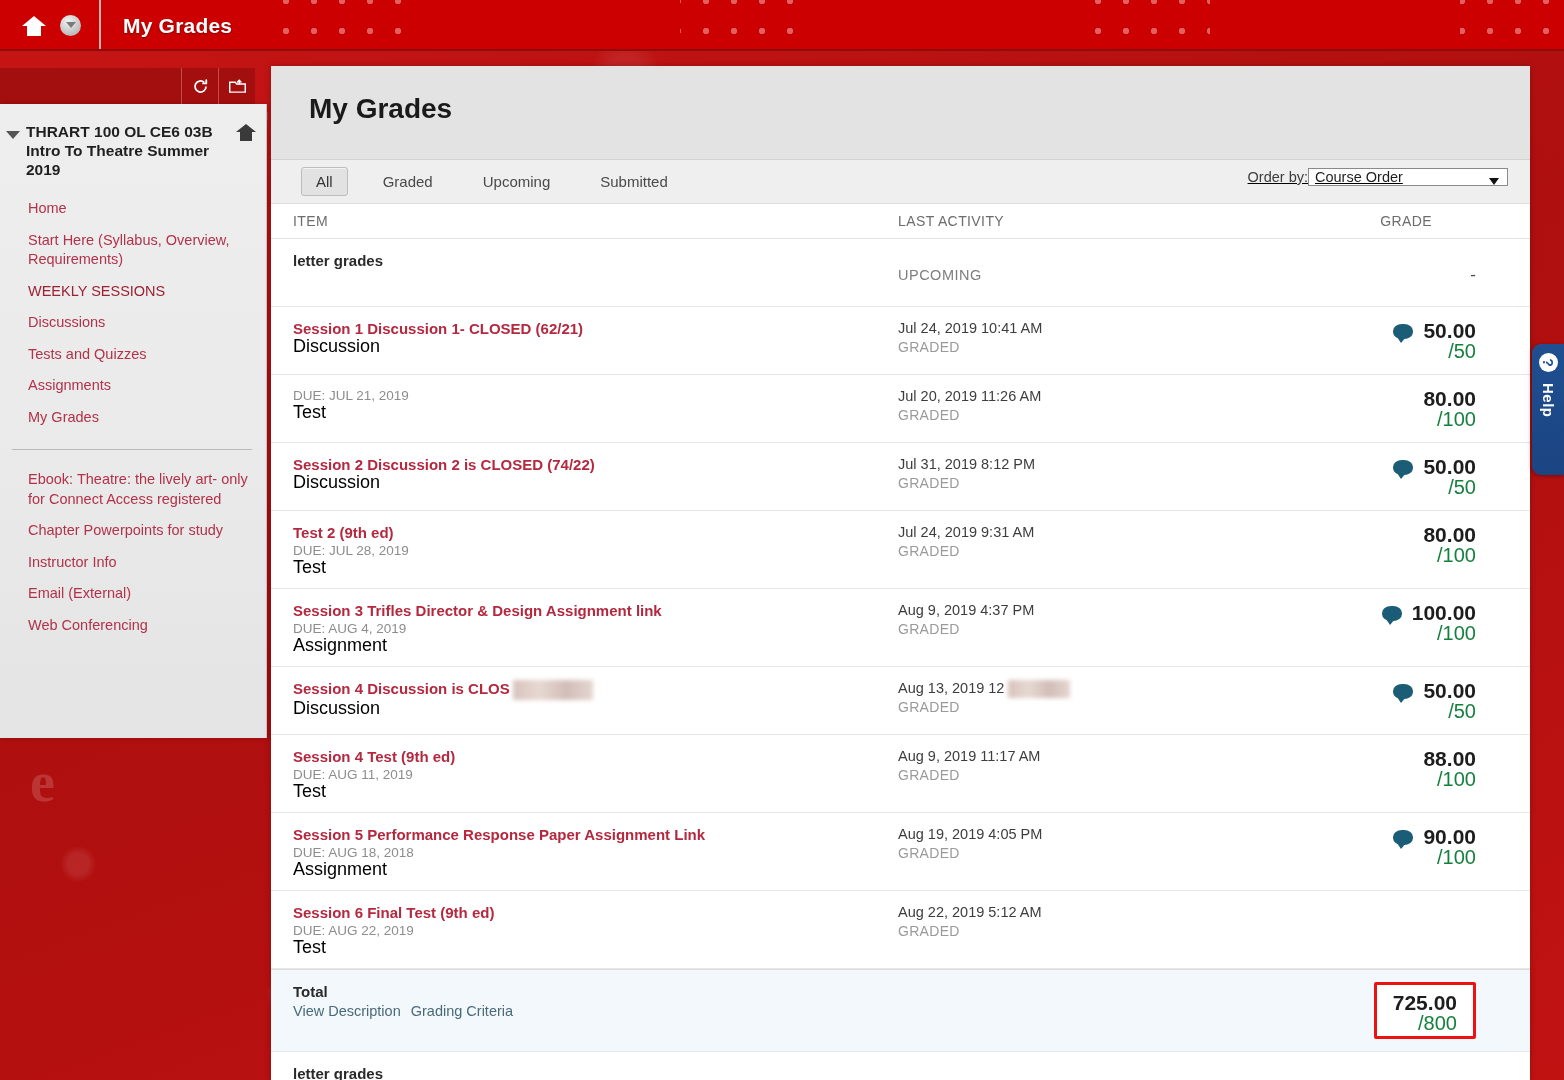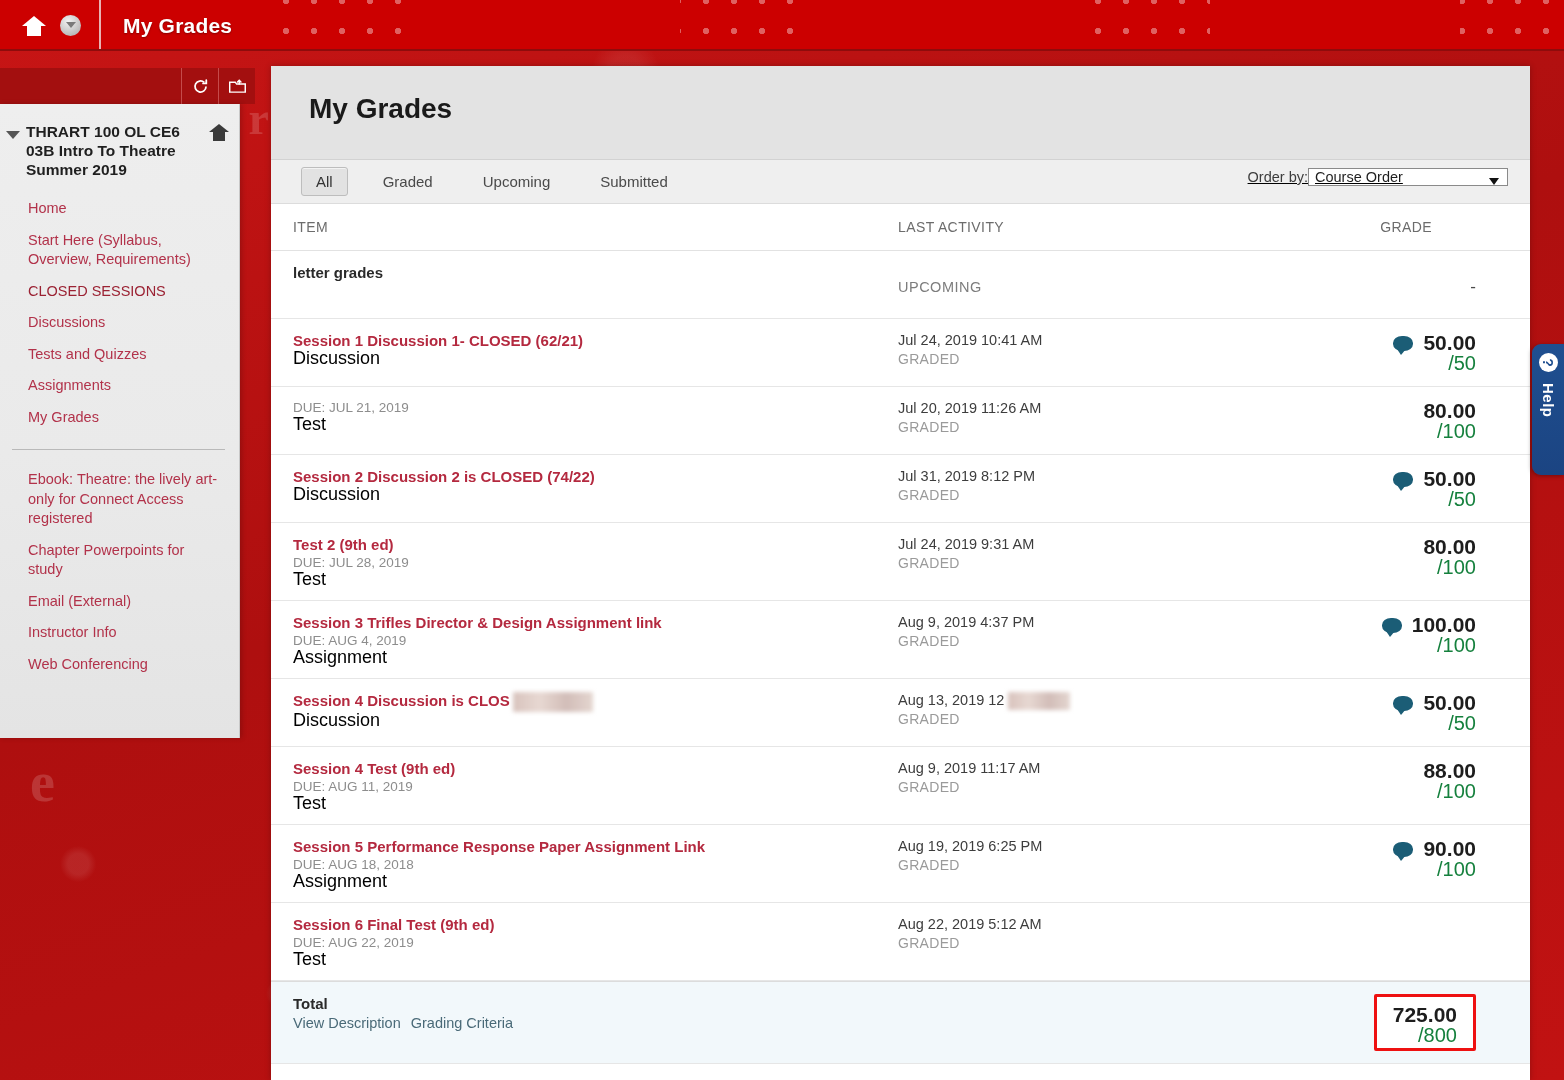--- a/index.html
+++ b/index.html
@@ -94,21 +94,21 @@
     background: #a30f0f;
     display: flex; justify-content: flex-end; align-items: stretch;
   }
   .cm-btn {
     width: 37px; display: flex; align-items: center; justify-content: center;
     border-left: 1px solid #c54b4b; color: #fff; cursor: pointer;
   }
   .cm-btn svg { display: block; }
 
   .coursemenu {
-    position: absolute; left: 0; top: 104px; width: 240px; height: 634px;
+    position: absolute; left: 0; top: 104px; width: 267px; height: 634px;
     background: linear-gradient(180deg,#eeeeee 0%, #eaeaea 55%, #e4e4e4 100%);
     border-right: 1px solid #c8c8c8;
     box-shadow: 2px 0 5px rgba(0,0,0,.18);
     padding: 18px 0 0 0;
     overflow: hidden;
   }
   .cm-course {
     display: flex; align-items: flex-start; gap: 6px;
     padding: 0 10px 0 6px; position: relative;
   }
@@ -190,21 +190,21 @@
   .selwrap span { font-size: 14.5px; color: #1f1f1f; }
   .selwrap i {
     position: absolute; right: 8px; top: 9px; width: 0; height: 0;
     border-left: 5px solid transparent; border-right: 5px solid transparent;
     border-top: 7px solid #111;
   }
 
   
   .gtable { position: relative; }
   .colhead {
-    display: flex; align-items: center; height: 47px;
+    display: flex; align-items: center; height: 35px;
     padding: 0 0 0 22px; border-bottom: 1px solid #e2e2e2;
     background: #fff;
   }
   .ch-item  { flex: 0 0 605px; font-size: 14px; color: #6c6c6c; letter-spacing: .4px; padding-left: 0; }
   .ch-last  { flex: 0 0 370px; font-size: 14px; color: #6c6c6c; letter-spacing: .4px; }
   .ch-grade { flex: 1; font-size: 14px; color: #6c6c6c; letter-spacing: .4px; text-align: right; padding-right: 98px; }
 
   .grow {
     display: flex; position: relative;
     border-bottom: 1px solid #e6e6e6;
@@ -322,34 +322,34 @@
   <div class="coursemenu">
     <div class="cm-course">
       <span class="cm-arrow"></span>
       <span class="cm-course-title">THRART 100 OL CE6 03B Intro To Theatre Summer 2019</span>
       <span class="cm-home-icon"></span>
     </div>
 
     <div class="cm-links">
       <a class="cm-link">Home</a>
       <a class="cm-link">Start Here (Syllabus, Overview, Requirements)</a>
-      <a class="cm-link caps">CLOSED SESSIONS</a>
+      <a class="cm-link caps">WEEKLY SESSIONS</a>
       <a class="cm-link">Discussions</a>
       <a class="cm-link">Tests and Quizzes</a>
       <a class="cm-link">Assignments</a>
       <a class="cm-link">My Grades</a>
     </div>
 
     <div class="cm-sep"></div>
 
     <div>
       <a class="cm-link">Ebook: Theatre: the lively art- only for Connect Access registered</a>
       <a class="cm-link">Chapter Powerpoints for study</a>
+      <a class="cm-link">Instructor Info</a>
       <a class="cm-link">Email (External)</a>
-      <a class="cm-link">Instructor Info</a>
       <a class="cm-link">Web Conferencing</a>
     </div>
   </div>
 
   <div class="content">
 
     <div class="wm big" style="left:620px; top:26px;">PJ  Course</div>
     <div class="wm big" style="left:135px; top:372px;">PJ  Course</div>
     <div class="wm big" style="left:1100px; top:425px;">PJ  C</div>
     <div class="wm huge" style="left:460px; top:620px;">PJ</div>
@@ -530,21 +530,21 @@
               </div>
             </div>
           </div>
           <div class="grow">
             <div class="g-item">
               <div class="it-title">Session 5 Performance Response Paper Assignment Link</div>
               <div class="it-due">DUE: AUG 18, 2018</div>
               <div class="it-type">Assignment</div>
             </div>
             <div class="g-last">
-              <div class="la-date">Aug 19, 2019 6:25 PM</div>
+              <div class="la-date">Aug 19, 2019 4:05 PM</div>
               <div class="la-stat">GRADED</div>
             </div>
             <div class="g-grade">
               <div class="gr-wrap">
                 <span class="bubble"></span>
                 <div>
                   <div class="gr-num">90.00</div>
                   <div class="gr-den">/100</div>
                 </div>
               </div>

